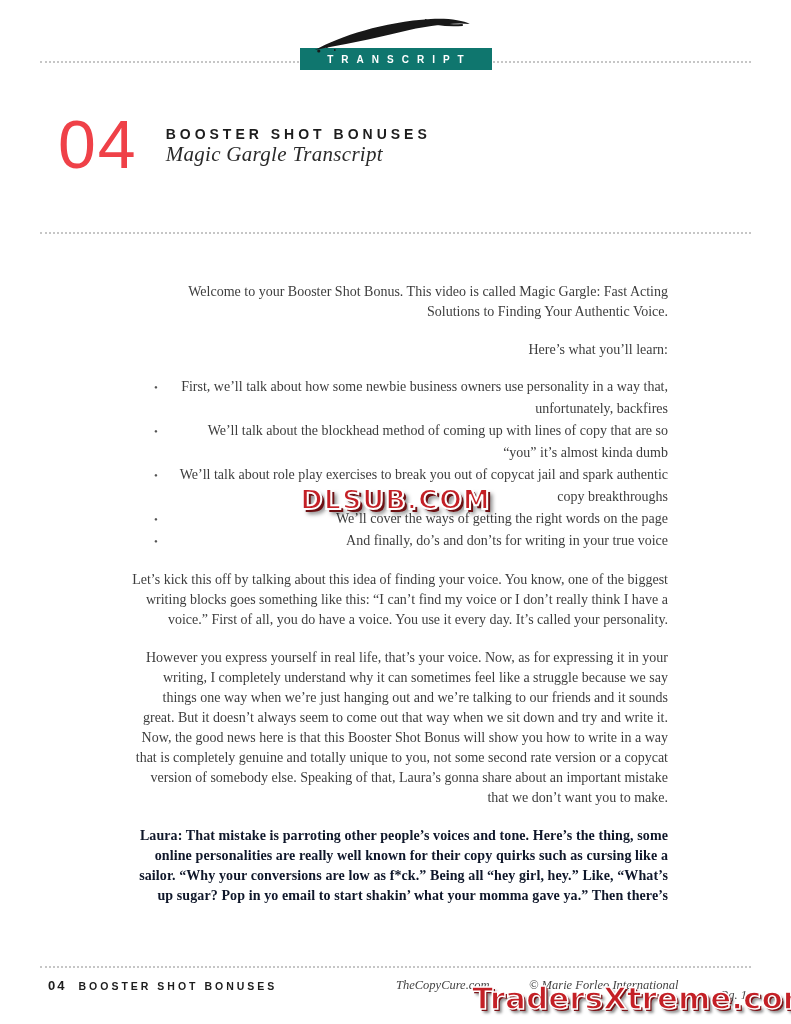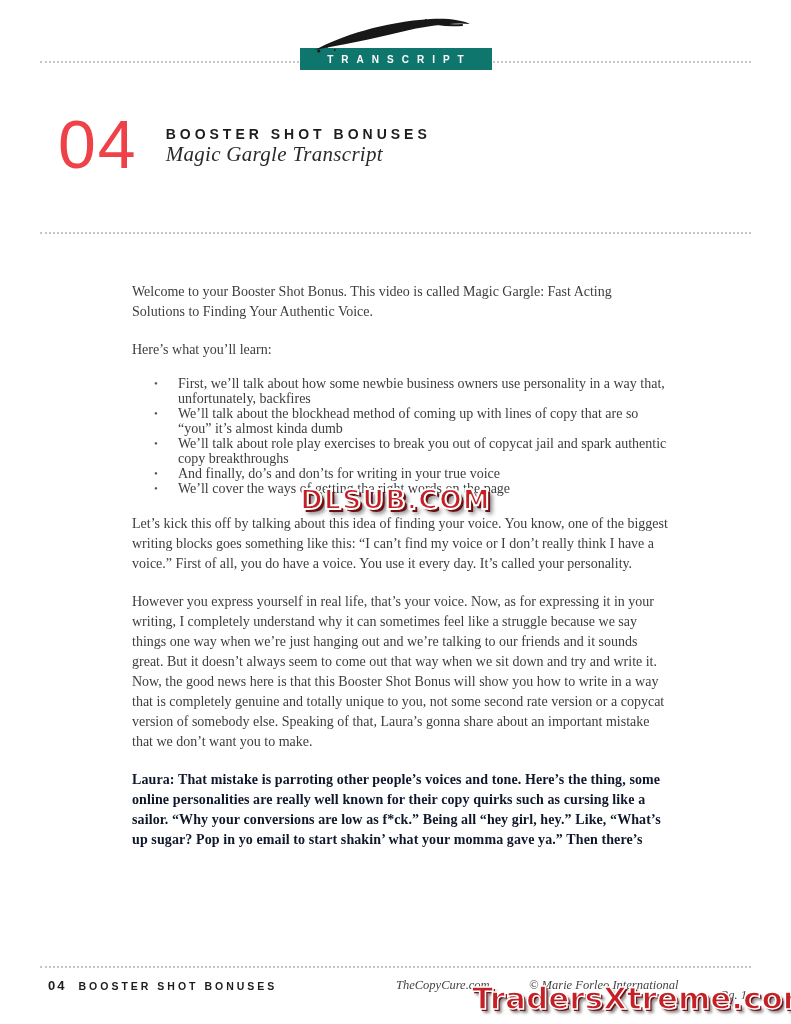--- a/index.html
+++ b/index.html
@@ -93,29 +93,30 @@
 
   
   .content {
     position: absolute;
     top: 282px;
     left: 132px;
     width: 536px;
     font-size: 14px;
     line-height: 20px;
     color: #3d3d3d;
+    text-align: right;
   }
   .content p { margin-bottom: 18px; }
   .content p.lead { margin-bottom: 16px; }
   ul.bullets { list-style: none; margin: 0 0 18px 0; }
   ul.bullets li {
     position: relative;
     padding-left: 46px;
     margin-bottom: 0;
-    line-height: 15px;
+    line-height: 22px;
   }
   ul.bullets li::before {
     content: "•";
     position: absolute;
     left: 22px;
     top: 0;
     font-size: 11px;
     color: #555;
   }
   .laura { font-weight: bold; color: #0f172a; letter-spacing: 0.1px; }
@@ -207,22 +208,22 @@
   </div>
   <div class="dotted-rule rule-title"></div>
 
   <div class="content">
     <p>Welcome to your Booster Shot Bonus. This video is called Magic Gargle: Fast Acting Solutions to Finding Your Authentic Voice.</p>
     <p class="lead">Here’s what you’ll learn:</p>
     <ul class="bullets">
       <li>First, we’ll talk about how some newbie business owners use personality in a way that, unfortunately, backfires</li>
       <li>We’ll talk about the blockhead method of coming up with lines of copy that are so “you” it’s almost kinda dumb</li>
       <li>We’ll talk about role play exercises to break you out of copycat jail and spark authentic copy breakthroughs</li>
+      <li>We’ll cover the ways of getting the right words on the page</li>
       <li>And finally, do’s and don’ts for writing in your true voice</li>
-      <li>We’ll cover the ways of getting the right words on the page</li>
     </ul>
     <p>Let’s kick this off by talking about this idea of finding your voice. You know, one of the biggest writing blocks goes something like this: “I can’t find my voice or I don’t really think I have a voice.” First of all, you do have a voice. You use it every day. It’s called your personality.</p>
     <p>However you express yourself in real life, that’s your voice. Now, as for expressing it in your writing, I completely understand why it can sometimes feel like a struggle because we say things one way when we’re just hanging out and we’re talking to our friends and it sounds great. But it doesn’t always seem to come out that way when we sit down and try and write it. Now, the good news here is that this Booster Shot Bonus will show you how to write in a way that is completely genuine and totally unique to you, not some second rate version or a copycat version of somebody else. Speaking of that, Laura’s gonna share about an important mistake that we don’t want you to make.</p>
     <p class="laura">Laura: That mistake is parroting other people’s voices and tone. Here’s the thing, some online personalities are really well known for their copy quirks such as cursing like a sailor. “Why your conversions are low as f*ck.” Being all “hey girl, hey.” Like, “What’s up sugar? Pop in yo email to start shakin’ what your momma gave ya.” Then there’s</p>
   </div>
 
   <div class="dotted-rule rule-footer"></div>
   <div class="footer">
     <div class="f-left">
       <span class="f-num">04</span>

